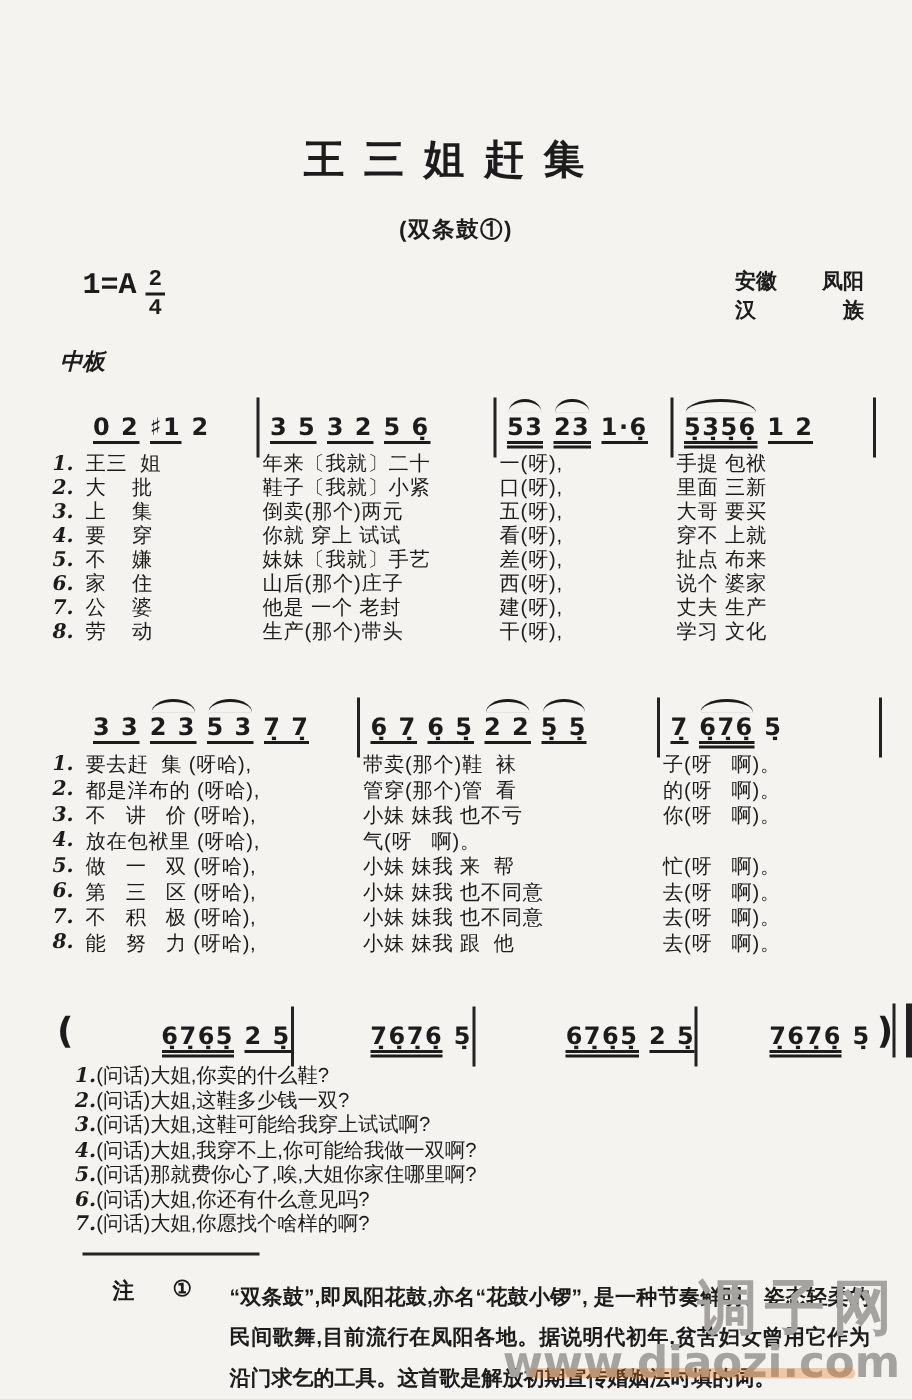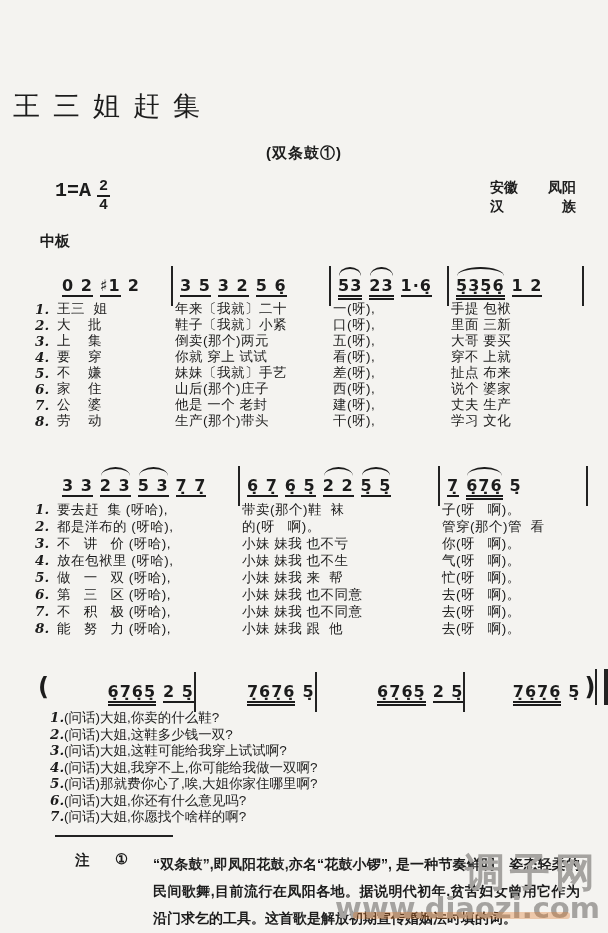--- a/index.html
+++ b/index.html
@@ -3,33 +3,33 @@
 <meta charset="utf-8">
 <style>
   html,body{margin:0;padding:0;background:#d8d8d6;}
   .page{
     position:relative; width:608px; height:933px; margin:0 auto;
     background:#f4f3f0; color:#1c1c1c; overflow:hidden;
     font-family:"Liberation Sans",sans-serif;
   }
   
   .title{
-    margin:88px 16px 0 0; text-align:left; font-size:27px; font-weight:normal;
+    margin:88px 16px 0 0; text-align:center; font-size:27px; font-weight:bold;
     letter-spacing:13px; text-indent:13px; font-family:"DejaVu Sans",sans-serif;
   }
   .subtitle{margin-top:20px; text-align:center; font-size:15px; font-weight:bold; letter-spacing:1px;}
   .meta-row{margin:16px 20px 0 55px; display:flex; justify-content:space-between; align-items:flex-start;}
   .keysig{font-size:20px; font-weight:bold; font-family:Liberation Mono, monospace; display:flex; gap:6px;}
   .frac{display:inline-flex; flex-direction:column; align-items:center; line-height:1;}
   .frac .fnum{font-size:15px; font-weight:bold;}
   .frac .fbar{width:13px; height:2px; background:#1c1c1c; margin:1px 0;}
   .region{margin-right:12px; font-size:14px; font-weight:bold; width:86px;}
   .region .r1{display:flex; justify-content:space-between;}
   .region .r2{display:flex; justify-content:space-between; margin-top:1px;}
-  .tempo{margin:16px 0 0 40px; font-size:15px; font-weight:bold;}
+  .tempo{margin:16px 0 0 40px; font-size:15px; font-weight:bold;font-style:italic;}
 
   
   .notesrow{margin-left:35px; margin-top:6px; position:relative; height:44px; align-items:end;}
   .g1{display:grid; grid-template-columns:22px 118px 158px 118px 135px;}
   .g2{display:grid; grid-template-columns:22px 185px 200px 148px;}
   .mcell{position:relative; white-space:nowrap; padding:12px 0 6px 2px;}
   .mbar{position:absolute; right:2px; top:2px; width:2px; height:40px; background:#222;}
   .grp{
     position:relative; display:inline-block; margin:0 4px 0 3px;
     font-family:"DejaVu Sans",sans-serif; font-weight:bold; font-size:16px; letter-spacing:1px;
@@ -189,35 +189,34 @@
   <div class="vrow g2">
     <span class="vnum">1.</span>
     <span class="lyr">要去赶  集 (呀哈),</span>
     <span class="lyr">带卖(那个)鞋  袜</span>
     <span class="lyr">子(呀   啊)。</span>
   </div>
 
   <div class="vrow g2">
     <span class="vnum">2.</span>
     <span class="lyr">都是洋布的 (呀哈),</span>
+    <span class="lyr">管穿(那个)管  看</span>
     <span class="lyr">的(呀   啊)。</span>
-    <span class="lyr">管穿(那个)管  看</span>
   </div>
 
   <div class="vrow g2">
     <span class="vnum">3.</span>
     <span class="lyr">不   讲   价 (呀哈),</span>
     <span class="lyr">小妹 妹我 也不亏</span>
     <span class="lyr">你(呀   啊)。</span>
   </div>
 
   <div class="vrow g2">
     <span class="vnum">4.</span>
     <span class="lyr">放在包袱里 (呀哈),</span>
-    <span class="lyr">小妹 妹我 也不生</span>
     <span class="lyr">气(呀   啊)。</span>
   </div>
 
   <div class="vrow g2">
     <span class="vnum">5.</span>
     <span class="lyr">做   一   双 (呀哈),</span>
     <span class="lyr">小妹 妹我 来  帮</span>
     <span class="lyr">忙(呀   啊)。</span>
   </div>
 

